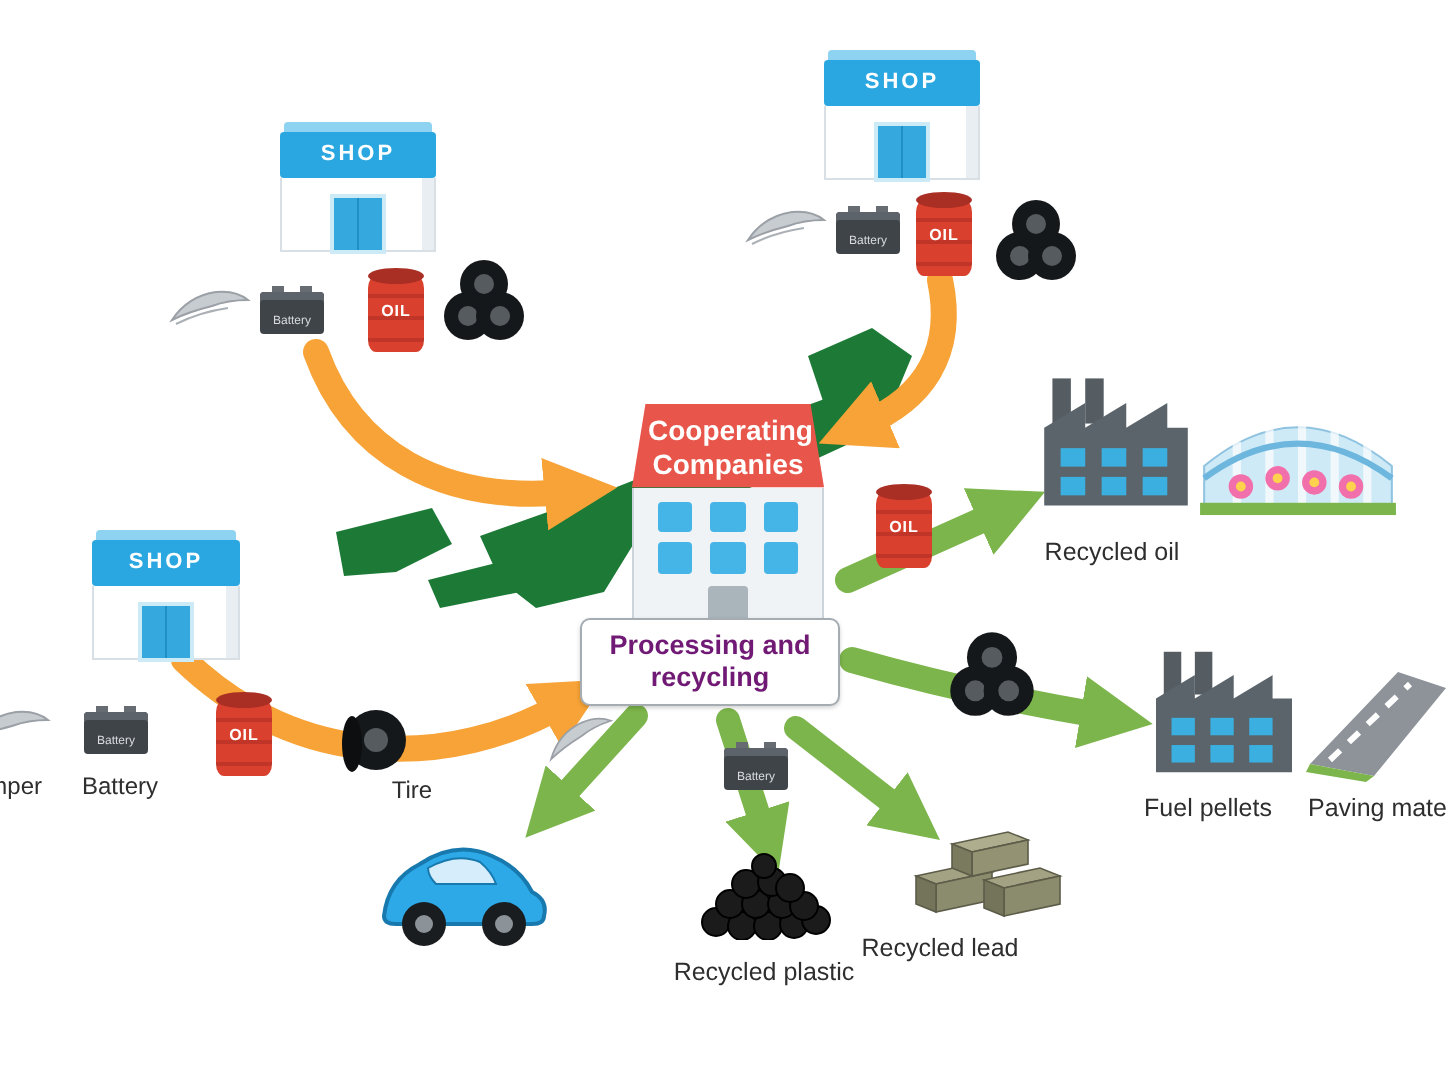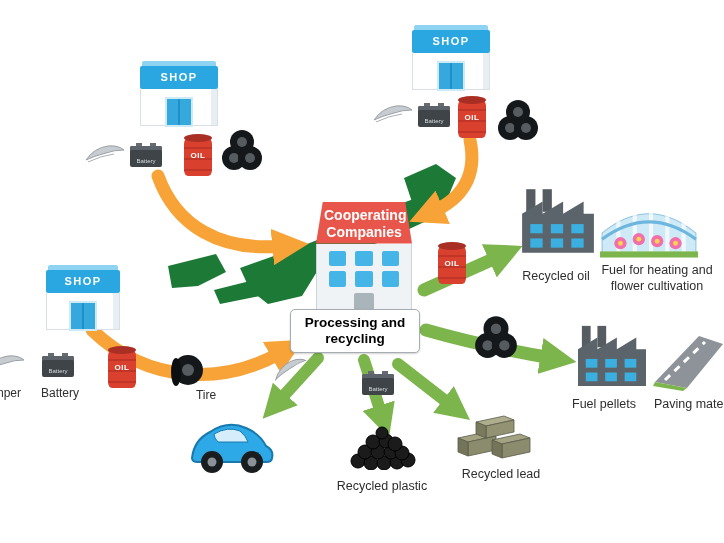--- a/index.html
+++ b/index.html
@@ -24,21 +24,21 @@
     color:#fff; font-size:14px; font-weight:bold; text-align:center; padding:5px 8px 3px; line-height:1.2; }
   .mb-body { position:relative; height:72px; background:#f0f3f5; border:1px solid #cdd5da; border-top:none;
     display:grid; grid-template-columns:repeat(3,1fr); gap:5px 9px; padding:7px 12px 28px; box-sizing:border-box; }
   .mb-win { background:#45b4e6; border-radius:2px; }
   .mb-door { position:absolute; bottom:0; left:50%; transform:translateX(-50%); width:20px; height:22px;
     background:#aab4bb; border-radius:2px 2px 0 0; }
 
   
   .process-box { position:absolute; left:290px; top:309px; width:130px; box-sizing:border-box; background:#fff;
     border:1.5px solid #a5adb3; border-radius:5px; padding:5px 6px; text-align:center; font-weight:bold;
-    font-size:13.5px; line-height:1.2; color:#000000; z-index:4; box-shadow:0 1px 2px rgba(0,0,0,.18); }
+    font-size:13.5px; line-height:1.2; color:#701a75; z-index:4; box-shadow:0 1px 2px rgba(0,0,0,.18); }
 
   
   .barrel { position:absolute; width:28px; height:38px; border-radius:4px/6px; z-index:2;
     background:repeating-linear-gradient(180deg,#d9412e 0 9px,#c03527 9px 11px); }
   .barrel:before { content:""; position:absolute; top:-4px; left:0; right:0; height:8px; background:#a92f24;
     border-radius:50%; }
   .barrel span { position:absolute; top:13px; left:0; width:100%; text-align:center; color:#fff;
     font-size:8px; font-weight:bold; letter-spacing:.5px; }
 
   .battery { position:absolute; width:32px; height:21px; background:#3f4449; border-radius:2px; z-index:2;
@@ -235,21 +235,20 @@
         <circle cx="22" cy="40" r="2.4" fill="#ffd24d"></circle>
         <circle cx="40" cy="36" r="6" fill="#f170ab"></circle>
         <circle cx="40" cy="36" r="2.4" fill="#ffd24d"></circle>
         <circle cx="58" cy="38" r="6" fill="#f170ab"></circle>
         <circle cx="58" cy="38" r="2.4" fill="#ffd24d"></circle>
         <circle cx="76" cy="40" r="6" fill="#f170ab"></circle>
         <circle cx="76" cy="40" r="2.4" fill="#ffd24d"></circle>
         <rect x="2" y="48" width="96" height="6" fill="#7cb54b"></rect>
       </svg>
   </div>
-  <div class="lbl" style="left:590px;top:262px;width:134px">Fuel for heating and flower cultivation</div>
 
   <div class="abs" style="left:574px;top:322px">
     <svg width="76" height="68" viewBox="0 0 78 70">
         <rect x="8" y="4" width="9" height="22" fill="#555d63"></rect>
         <rect x="24" y="4" width="9" height="22" fill="#555d63"></rect>
         <path d="M4 28 L24 16 L24 28 L44 16 L44 28 L64 16 L64 28 L74 28 L74 66 L4 66 Z" fill="#5b646b"></path>
         <rect x="12" y="38" width="12" height="9" fill="#3bb0e0"></rect>
         <rect x="32" y="38" width="12" height="9" fill="#3bb0e0"></rect>
         <rect x="52" y="38" width="12" height="9" fill="#3bb0e0"></rect>
         <rect x="12" y="52" width="12" height="9" fill="#3bb0e0"></rect>
@@ -308,15 +307,15 @@
           <polygon points="6,34 16,38 16,52 6,48" fill="#74745a"></polygon>
           <polygon points="40,36 68,30 78,34 50,40" fill="#a3a383"></polygon>
           <polygon points="50,40 78,34 78,48 50,54" fill="#8b8b6d"></polygon>
           <polygon points="40,36 50,40 50,54 40,50" fill="#74745a"></polygon>
           <polygon points="24,18 52,12 62,16 34,22" fill="#aeae8e"></polygon>
           <polygon points="34,22 62,16 62,28 34,34" fill="#939374"></polygon>
           <polygon points="24,18 34,22 34,34 24,30" fill="#7a7a5f"></polygon>
         </g>
       </svg>
   </div>
-  <div class="lbl" style="left:453px;top:466px;width:96px">Recycled lead</div>
+  <div class="lbl" style="left:422px;top:466px;width:96px">Recycled lead</div>
 
 </div>
 
 </body></html>

